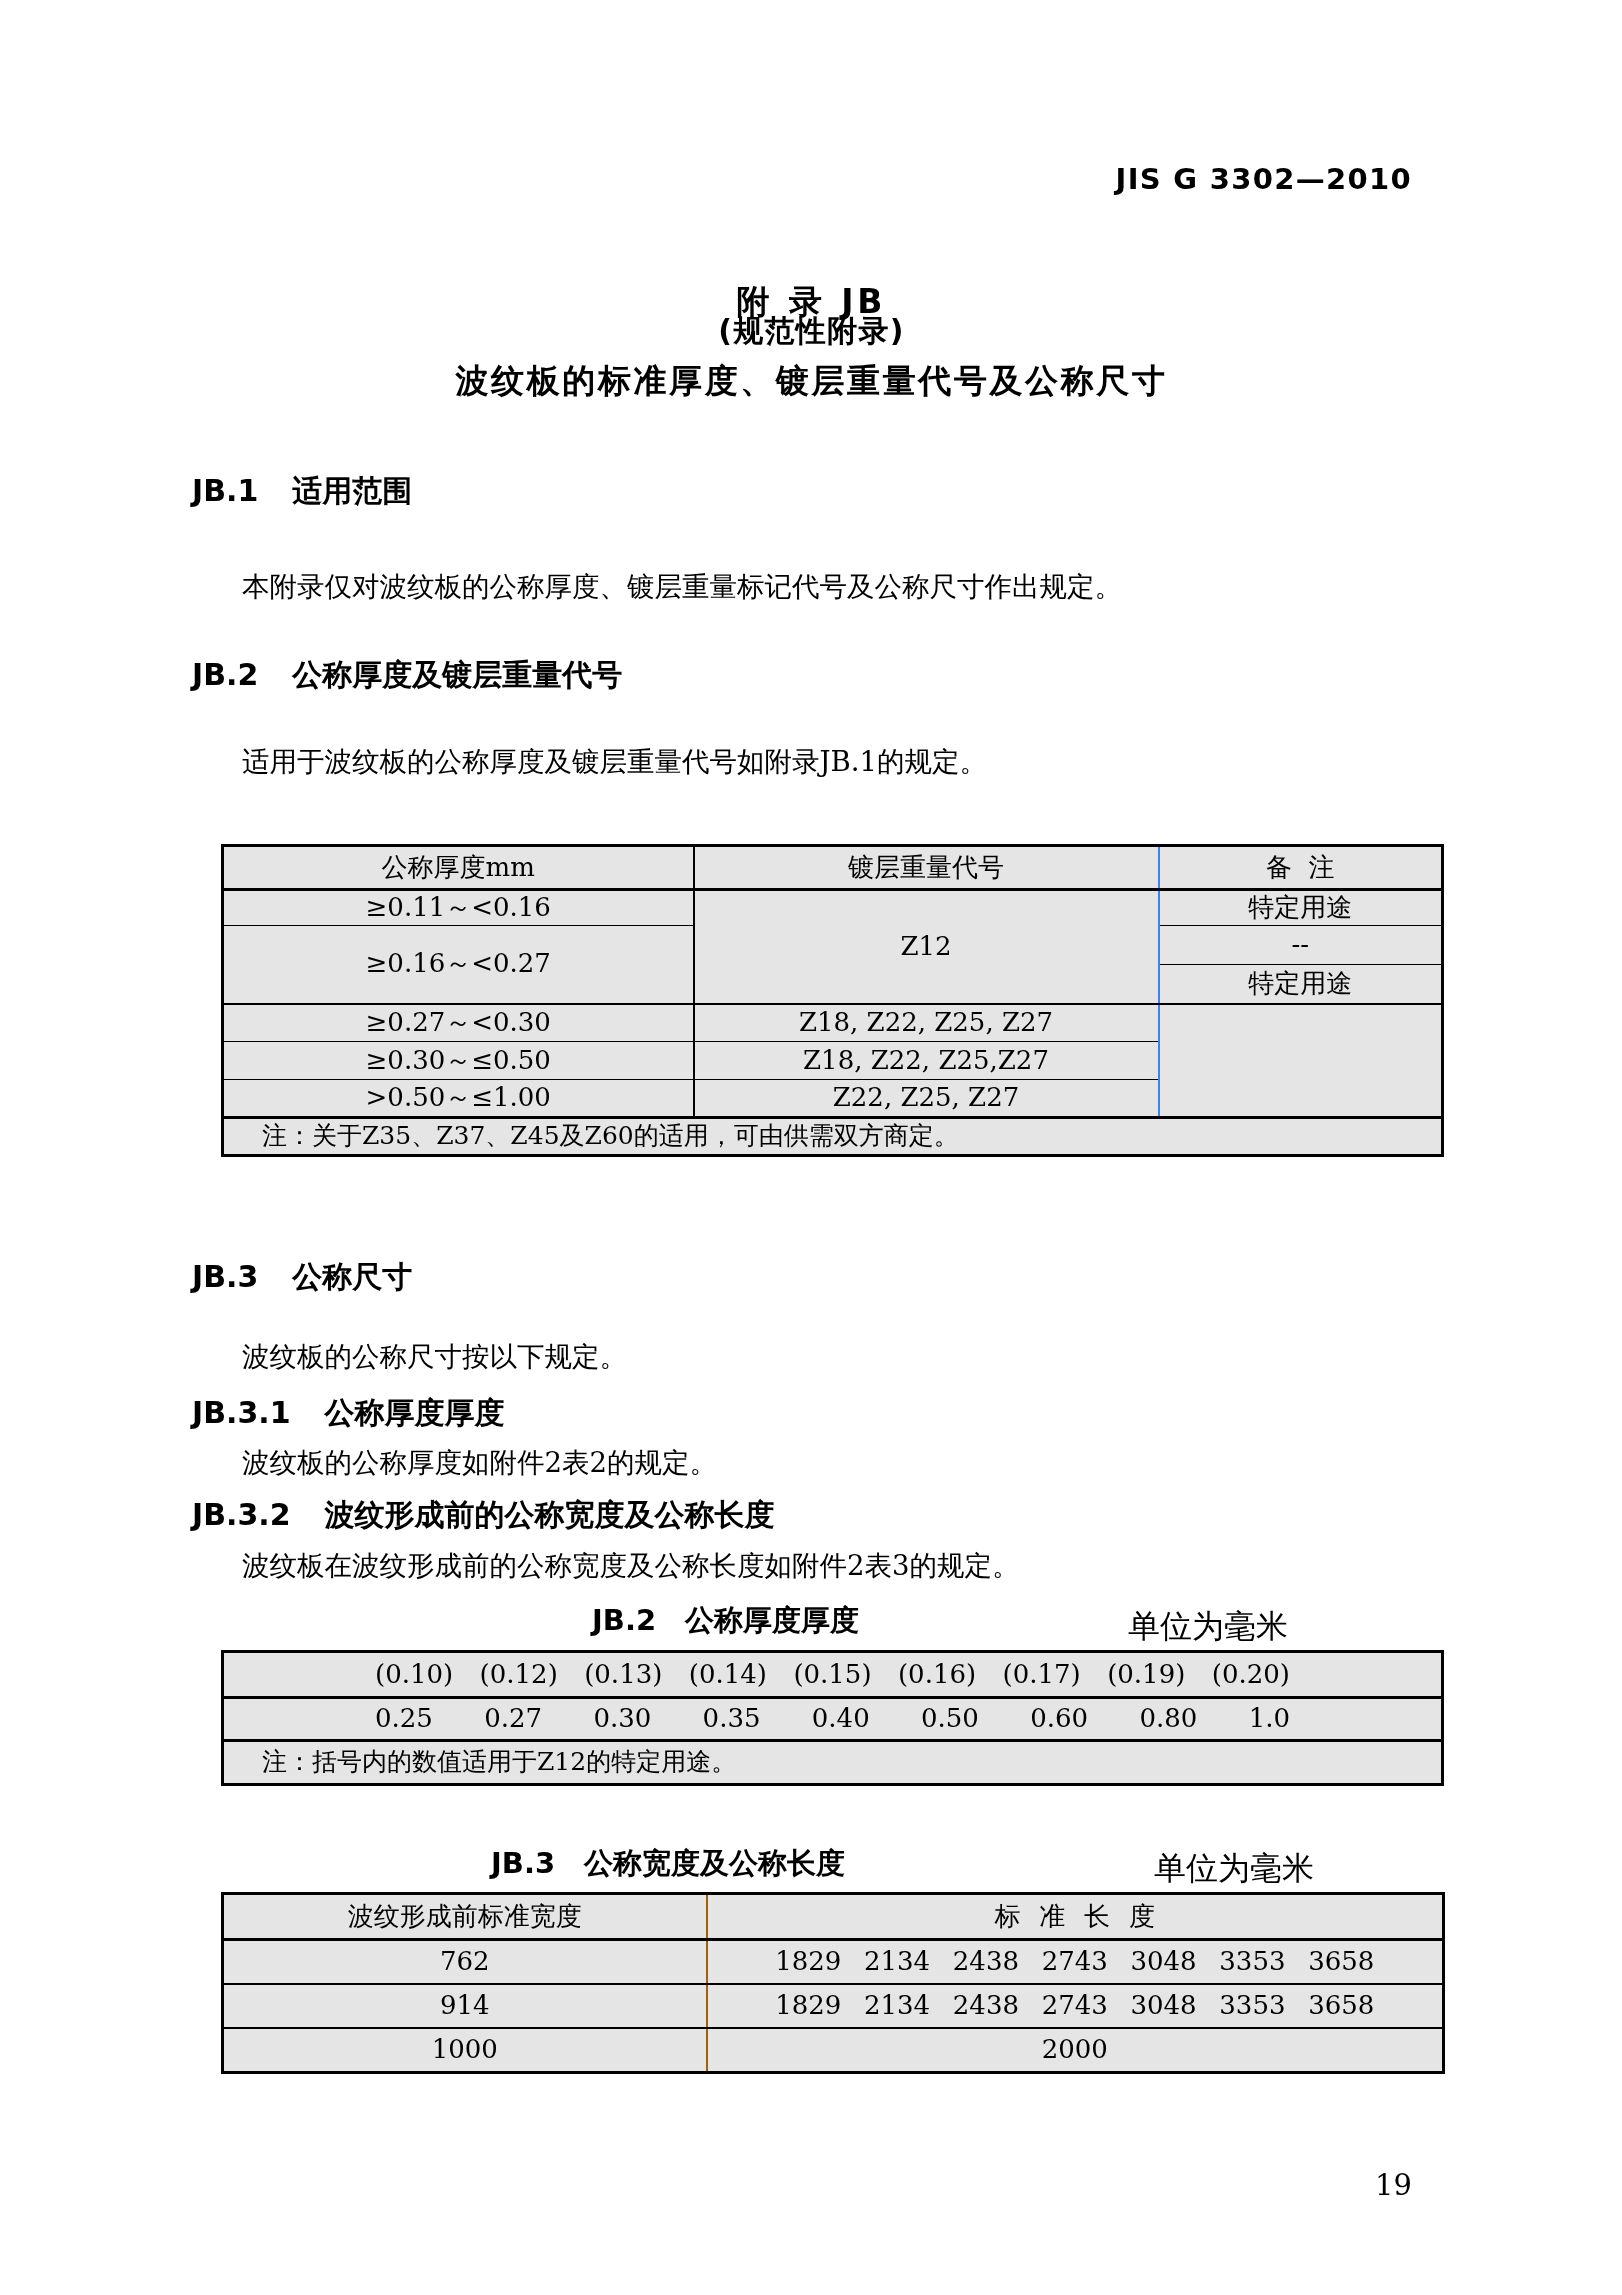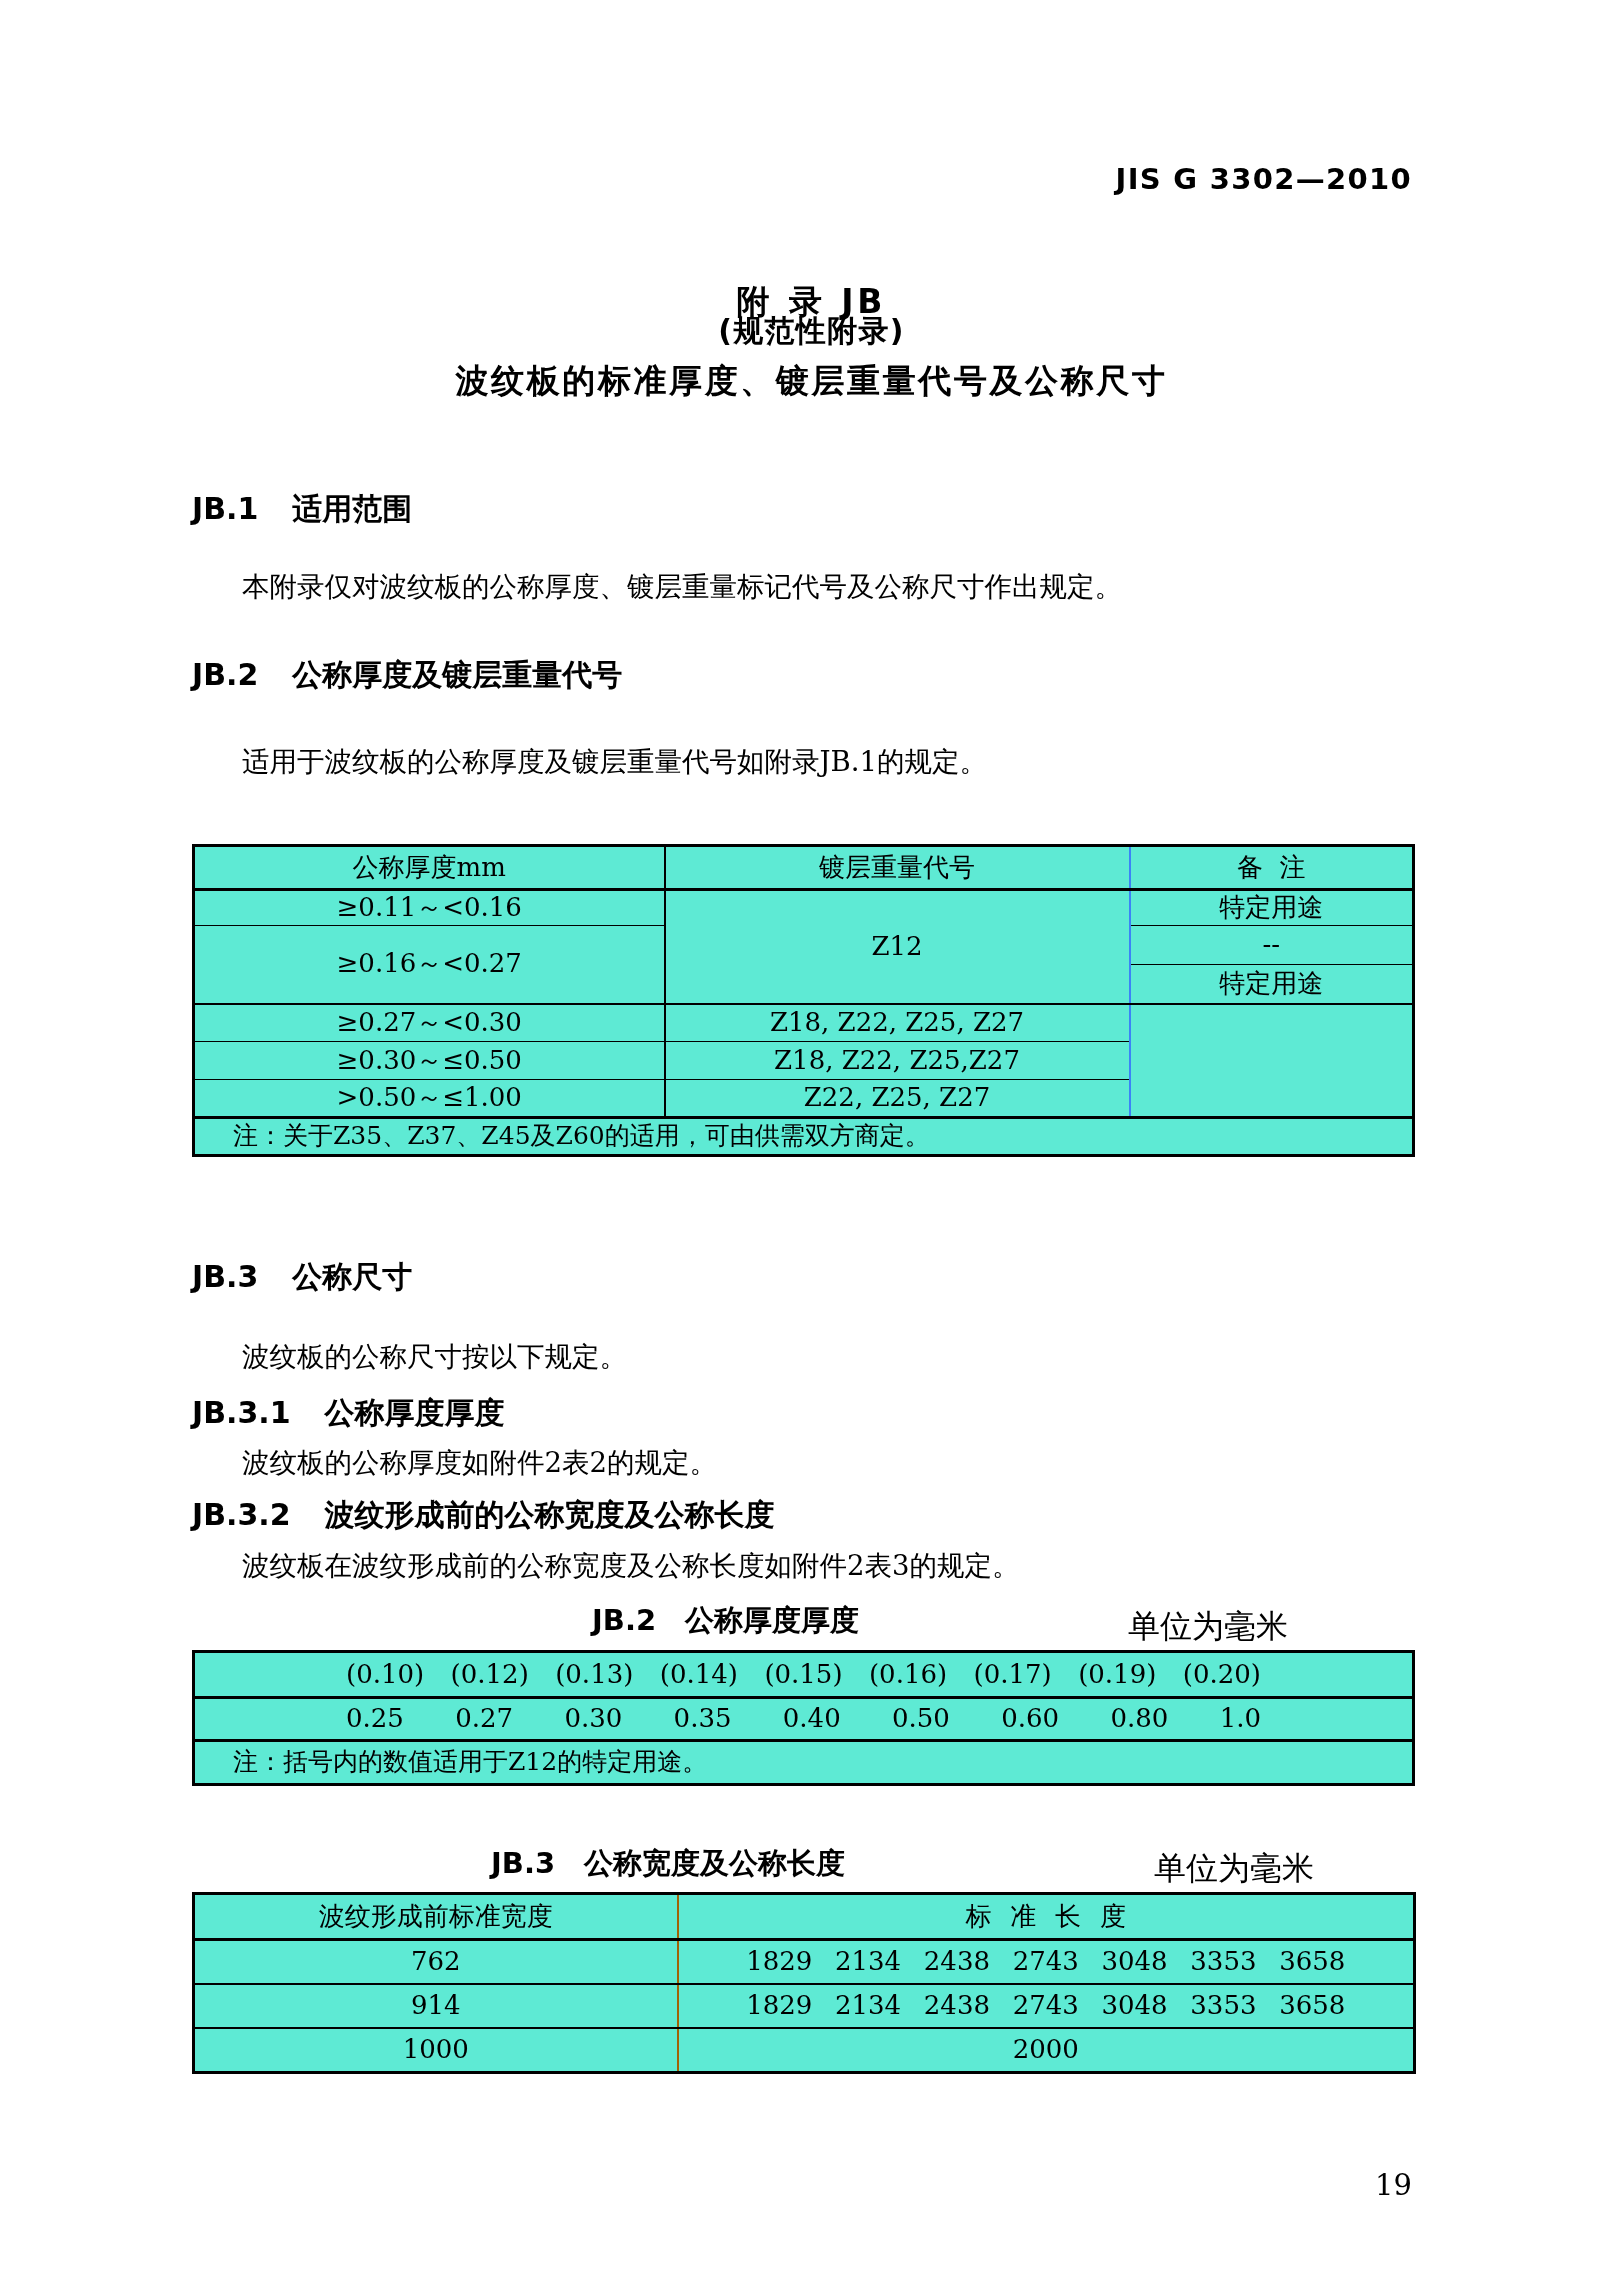--- a/index.html
+++ b/index.html
@@ -48,21 +48,22 @@
     line-height: 1;
     display: inline-flex;
     gap: 29px;
     white-space: nowrap;
   }
   .unit { font-size: 32px; line-height: 1; white-space: nowrap; }
 
   table.doc-table {
     border-collapse: collapse;
     table-layout: fixed;
-    background: #5eead4;
+    background: #e5e5e5;
+    margin-left: 29px;
   }
   table.doc-table td {
     border: 1.3px solid #000;
     text-align: center;
     vertical-align: middle;
     font-size: 26px;
     padding: 0;
     line-height: 1.15;
     overflow: hidden;
   }
@@ -94,21 +95,21 @@
 <body>
 
 <div class="page">
 
   <div class="abs doc-header" style="top:165px; right:211px;">JIS G 3302—2010</div>
 
   <div class="abs center-line t1" style="top:285px;">附 录 JB</div>
   <div class="abs center-line t2" style="top:316px;">(规范性附录)</div>
   <div class="abs center-line t3" style="top:364px;">波纹板的标准厚度、镀层重量代号及公称尺寸</div>
 
-  <div class="abs sec-heading" style="top:494px; left:192px;">
+  <div class="abs sec-heading" style="top:476px; left:192px;">
     <span>JB.1</span>
     <span>适用范围</span>
   </div>
   <div class="abs para" style="top:573px; left:242px;">本附录仅对波纹板的公称厚度、镀层重量标记代号及公称尺寸作出规定。</div>
 
   <div class="abs sec-heading" style="top:660px; left:192px;">
     <span>JB.2</span>
     <span>公称厚度及镀层重量代号</span>
   </div>
   <div class="abs para" style="top:748px; left:242px;">适用于波纹板的公称厚度及镀层重量代号如附录JB.1的规定。</div>

